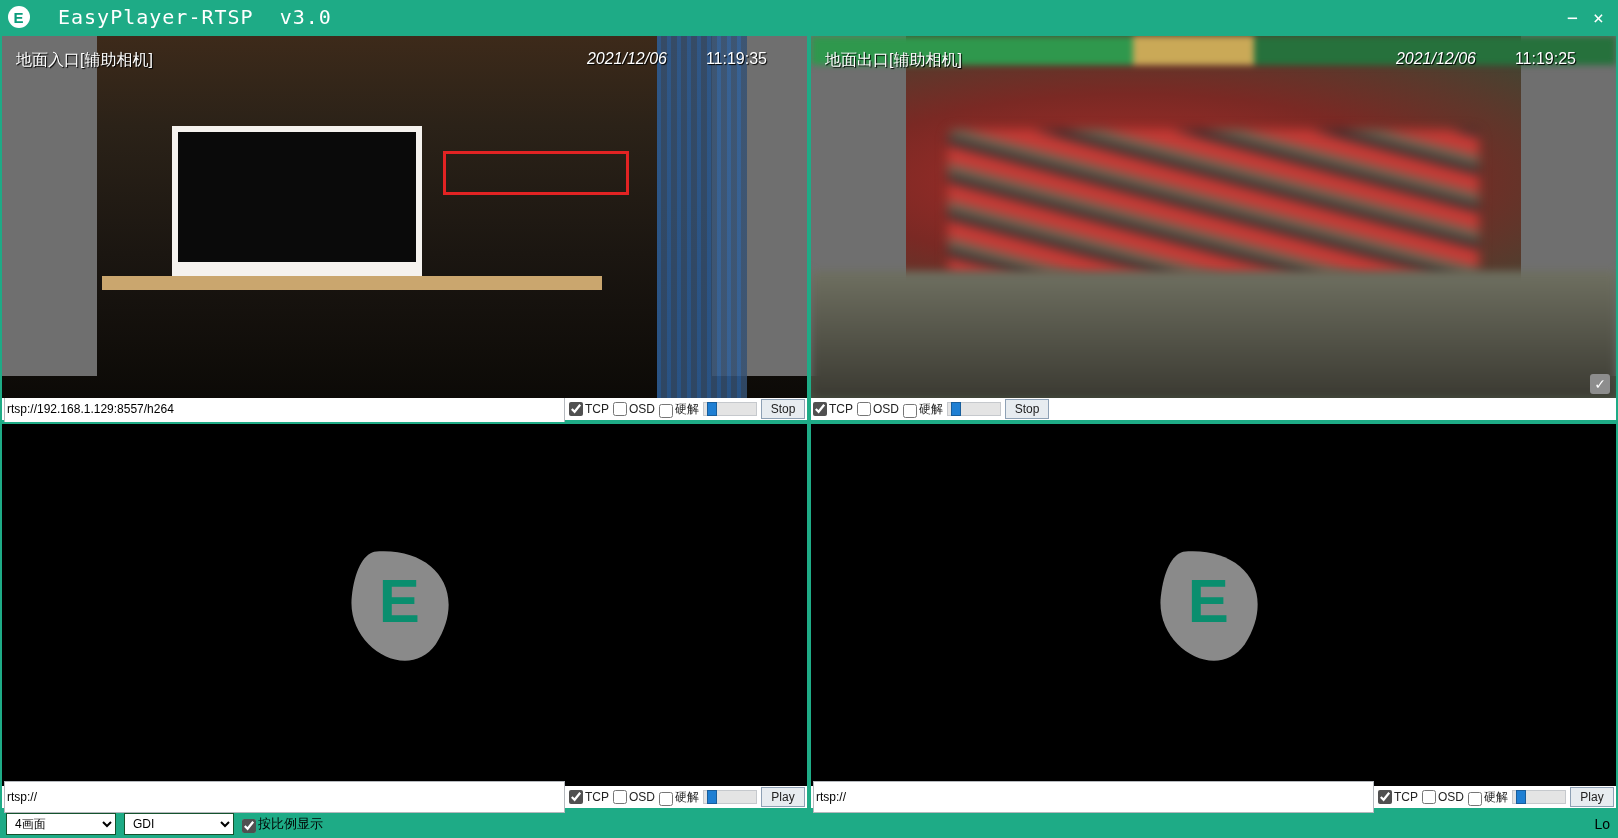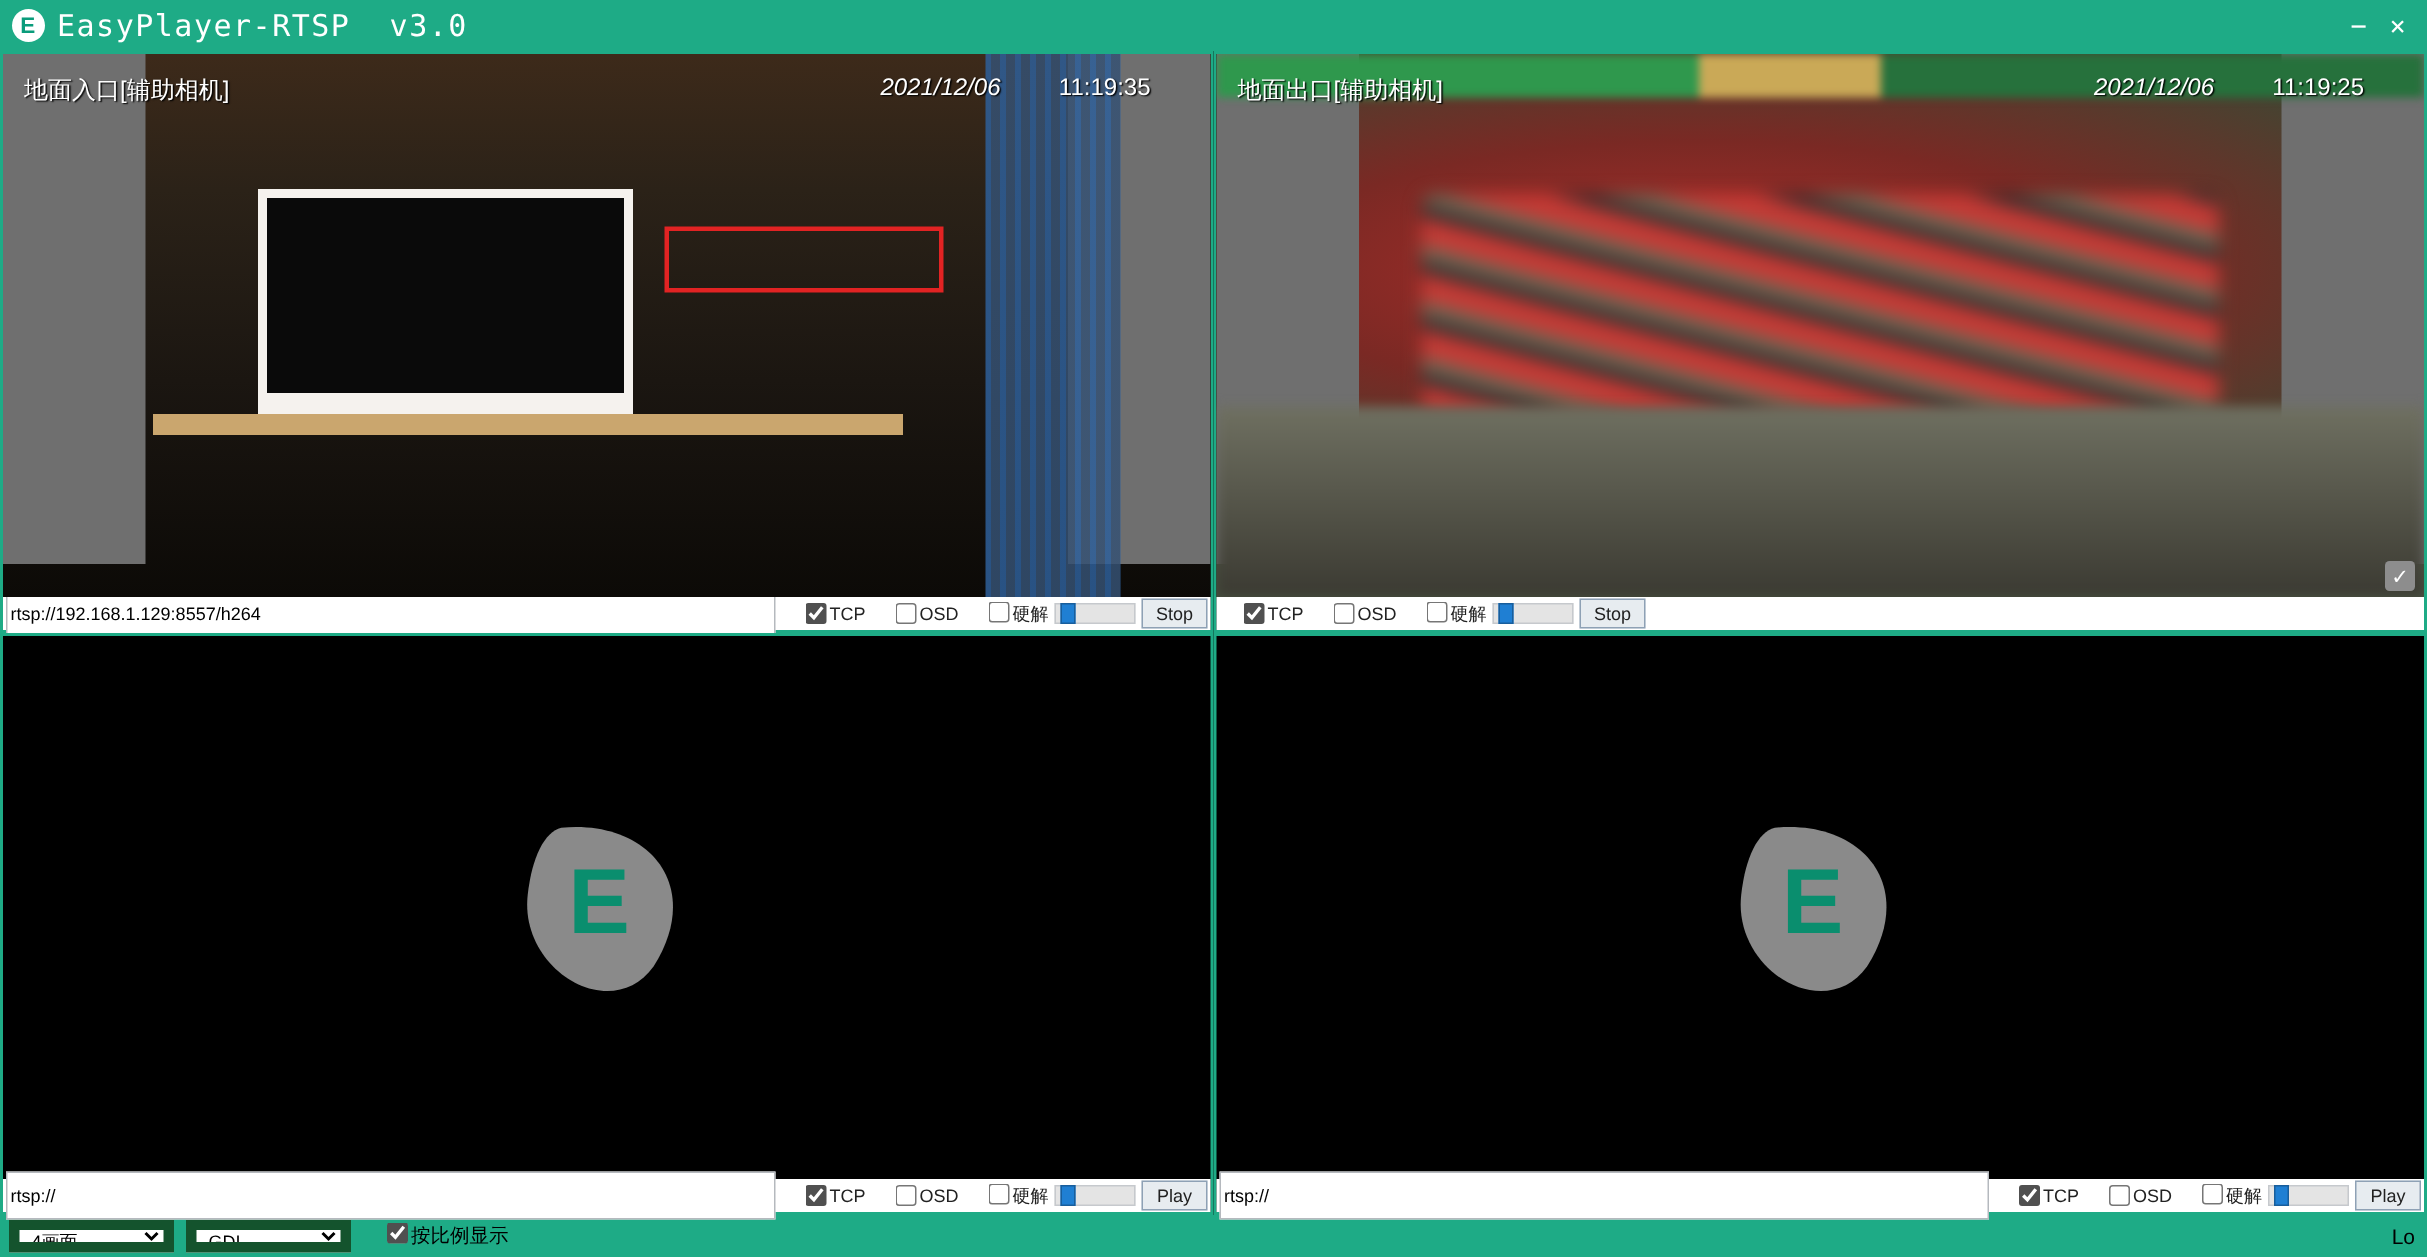--- a/index.html
+++ b/index.html
@@ -10,40 +10,40 @@
   .titlebar {
     height: 34px; background: #1eab86; color: #ffffff;
     display: flex; align-items: center; padding: 0 6px 0 8px;
     font-family: "SimSun", "NSimSun", monospace; font-size: 20px; letter-spacing: 1px;
   }
   .titlebar .app-icon {
     width: 22px; height: 22px; border-radius: 50%; background: #ffffff;
     display: flex; align-items: center; justify-content: center; margin-right: 8px;
     color: #0a9c7b; font-weight: 900; font-size: 15px; font-family: Arial, sans-serif;
   }
-  .titlebar .title { flex: 0 0 auto; }
+  .titlebar .title { flex: 0 0 auto; margin-left: 20px; }
   .titlebar .spacer { flex: 1 1 auto; }
   .titlebar .winbtn {
     width: 26px; height: 24px; display:flex; align-items:center; justify-content:center;
     color: #ffffff; font-size: 18px; cursor: pointer;
   }
 
   
   .grid { flex: 1 1 auto; display: grid; grid-template-columns: 1fr 1fr; grid-template-rows: 1fr 1fr; }
   .pane { display: flex; flex-direction: column; border: 2px solid #1eab86; background:#000; position: relative; }
   .video { flex: 1 1 auto; position: relative; overflow: hidden; }
   .ctrl {
     height: 22px; background: #ffffff; display: flex; align-items: center;
     font-size: 12px; color: #222; padding: 0 2px; gap: 4px;
   }
   .ctrl input.url {
     flex: 1 1 auto; min-width: 80px; height: 32px; font-size: 12px;
     border: 1px solid #b5b9be; padding: 0 2px; background:#fff;
   }
-  .chk { display: flex; align-items: flex-start; gap: 2px; margin-left: 16px; }
+  .chk { display: flex; align-items: flex-end; gap: 2px; }
   .chk input[type=checkbox]{ width:14px; height:14px; accent-color:#505050; }
   .slider {
     width: 54px; height: 14px; background: #e4e4e4; border:1px solid #c6c9cd; position: relative;
   }
   .slider .thumb {
     position:absolute; top:-1px; width:10px; height:14px; background:#1f7fd3; border:1px solid #185e9c;
   }
   .btn {
     height: 20px; min-width: 44px; background: #e7ecf0; border:1px solid #8ea1b5;
     font-size: 12px; padding: 0 8px; display:flex; align-items:center; justify-content:center;
@@ -113,21 +113,21 @@
     width:150px; height:140px; position:relative; display:flex; align-items:center; justify-content:center;
   }
   .logo svg { width:100%; height:100%; }
 
   
   .bottombar {
     height: 28px; background:#1eab86; color:#000; display:flex; align-items:center;
     padding: 3px 6px; gap:8px; font-size:12px;
   }
   .bottombar select {
-    height:22px; font-size:12px; border:7px solid #14532d; background:#fff; padding:0 18px 0 4px;
+    height:22px; font-size:12px; border:1px solid #14532d; background:#fff; padding:0 18px 0 4px;
   }
   .bottombar .chk { color:#000; font-size:13px; }
   .bottombar .spacer { flex:1 1 auto; }
   .bottombar .log { color:#000; font-size:14px; padding-right:2px; }
 
   .status-icon {
     position:absolute; right:6px; bottom:26px; width:20px; height:20px;
     background:#8d8d8d; border-radius:3px; display:flex; align-items:center; justify-content:center;
     color:#fff; font-size:14px;
   }

